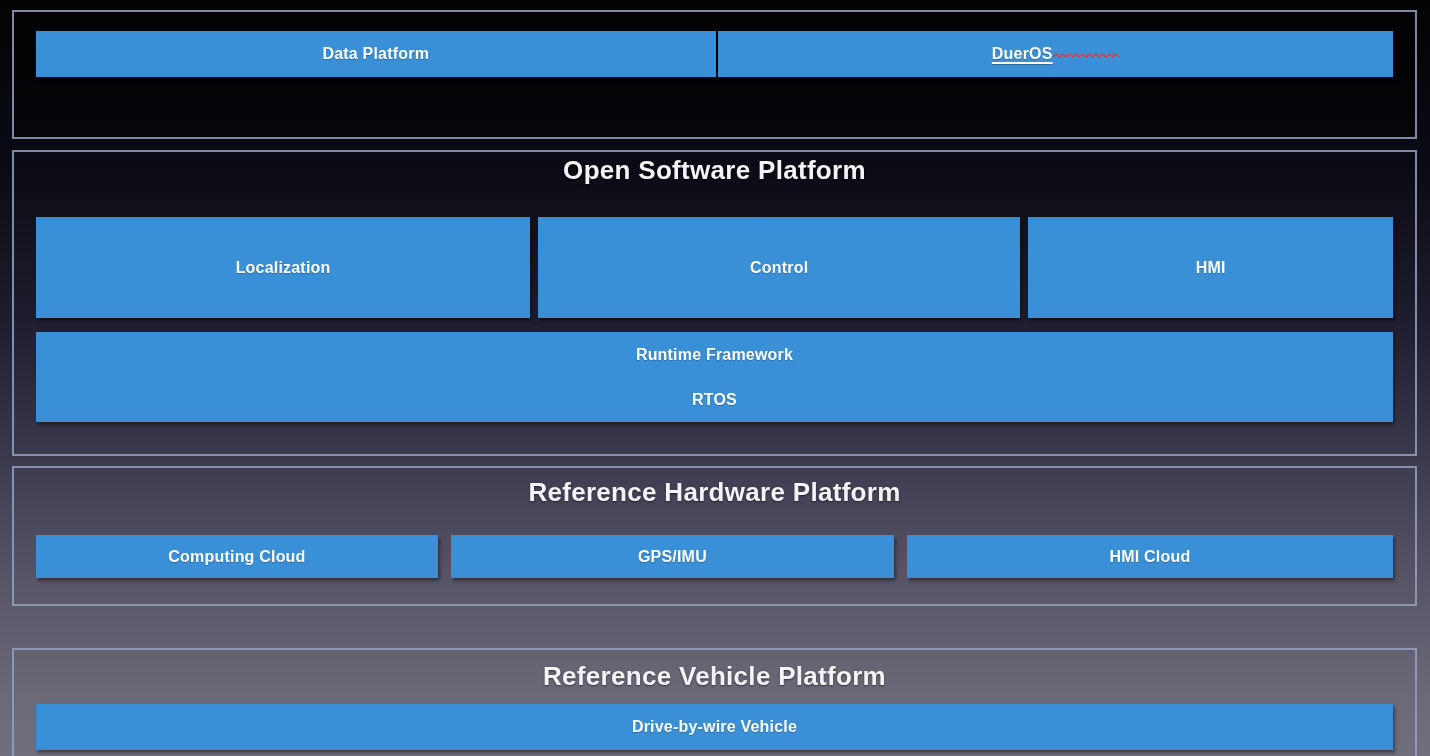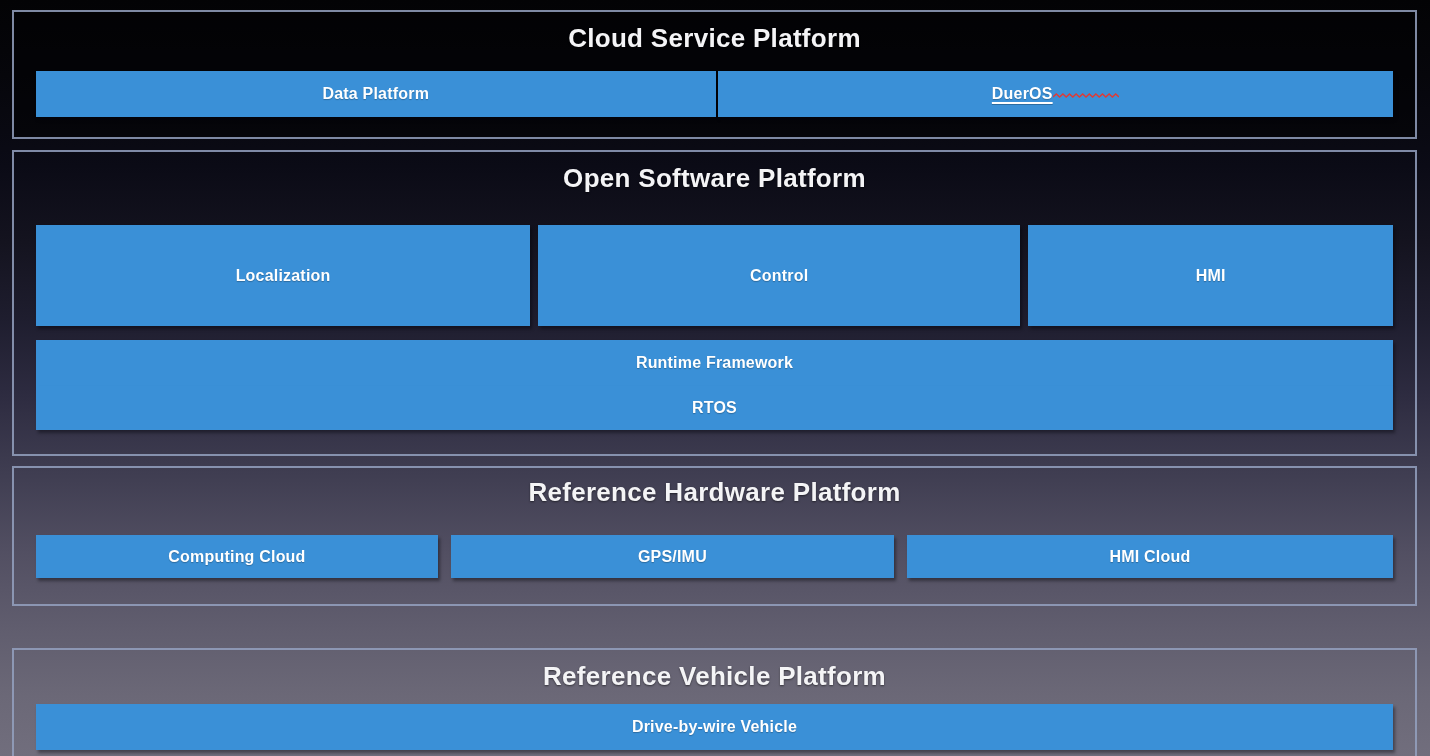--- a/index.html
+++ b/index.html
@@ -23,21 +23,21 @@
   .s2{top:150px;height:306px;}
   .s3{top:466px;height:140px;}
   .s4{top:648px;height:158px;}
   .panel-title{
     margin:0;text-align:center;color:#f4f4f6;
     font-size:26px;font-weight:bold;line-height:28px;
     letter-spacing:0.3px;
     text-shadow:0 1px 2px rgba(0,0,0,0.5);
   }
   .s1 .panel-title{margin-top:12px;}
-  .s2 .panel-title{margin-top:12px;}
+  .s2 .panel-title{margin-top:4px;}
   .s3 .panel-title{margin-top:10px;}
   .s4 .panel-title{margin-top:12px;}
   .row{display:flex;}
   .s1-row{margin-top:19px;height:46px;gap:2px;}
   .s2-row-main{margin-top:33px;height:101px;gap:8px;}
   .s2-row-rf{margin-top:14px;height:46px;}
   .s2-row-rtos{height:44px;}
   .s3-row{margin-top:29px;height:43px;gap:13px;}
   .s4-row{margin-top:14px;height:46px;}
   .box{
@@ -58,21 +58,20 @@
     text-underline-offset:3px;
   }
   .squiggle{margin-top:2px;display:block;}
 </style>
 </head>
 <body>
 
 <div class="stage">
 
   <section class="panel s1">
-    <h2 class="panel-title">Cloud Service Platform</h2>
     <div class="row s1-row">
       <div class="box" style="flex:672">
         <span class="box-label">Data Platform</span>
       </div>
       <div class="box" style="flex:668">
         <span class="label-stack">
           <span class="box-label underlined">DuerOS</span>
           <svg class="squiggle" width="66" height="5" viewBox="0 0 66 5">
             <path d="M0 4 L3.3 1 L6.6 4 L9.9 1 L13.2 4 L16.5 1 L19.8 4 L23.1 1 L26.4 4 L29.7 1 L33 4 L36.3 1 L39.6 4 L42.9 1 L46.2 4 L49.5 1 L52.8 4 L56.1 1 L59.4 4 L62.7 1 L66 4" fill="none" stroke="#e03a34" stroke-width="1.4"></path>
           </svg>

